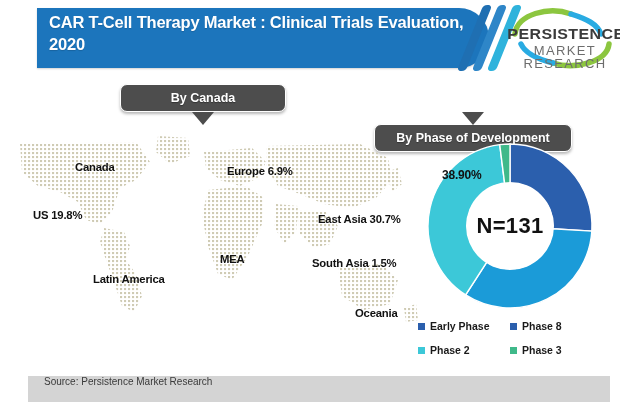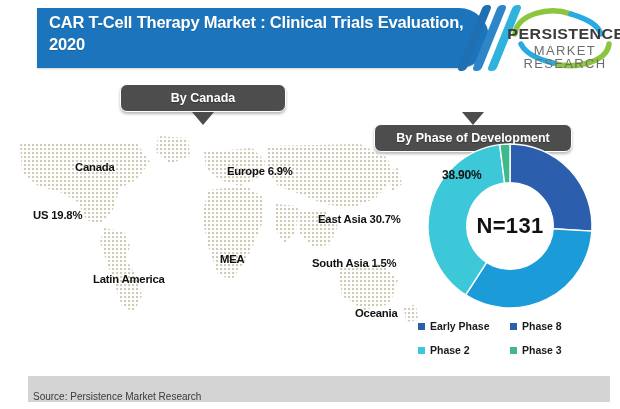--- a/index.html
+++ b/index.html
@@ -116,22 +116,22 @@
   }
   .legend-item { display:flex; align-items:center; gap:5px; }
   .legend-swatch { width:7px; height:7px; flex:0 0 auto; }
   .legend-label { font-size:10.5px; font-weight:bold; color:#1a1a1a; white-space:nowrap; }
 
   
   .footer {
     position:absolute; left:28px; top:376px;
     width:582px; height:26px;
     background:#d4d4d4;
-    display:flex; align-items:flex-end;
-    padding-left:5px;
+    display:flex; align-items:flex-start;
+    padding-left:16px;
     gap:7px;
     overflow:hidden;
   }
   .footer-source { font-size:10px; color:#3a3a3a; white-space:nowrap; }
   .footer-note { font-size:8.6px; color:#3a3a3a; font-style:italic; white-space:nowrap; }
 </style>
 </head>
 <body>
 
 <div id="page">

